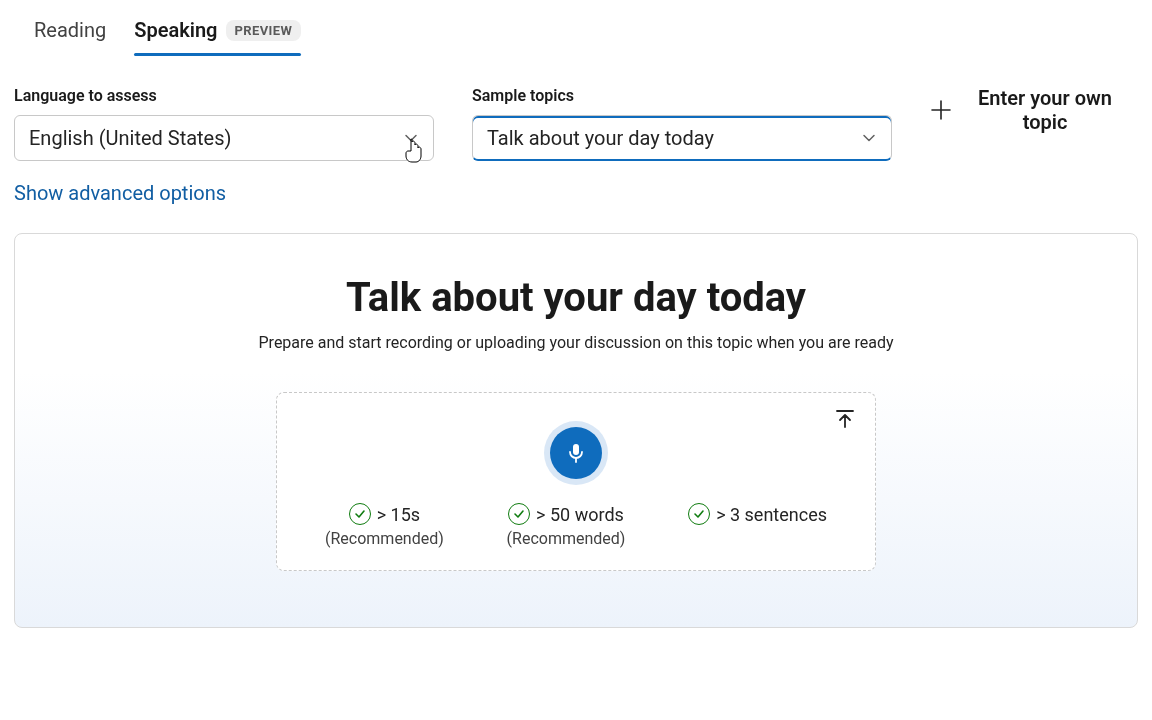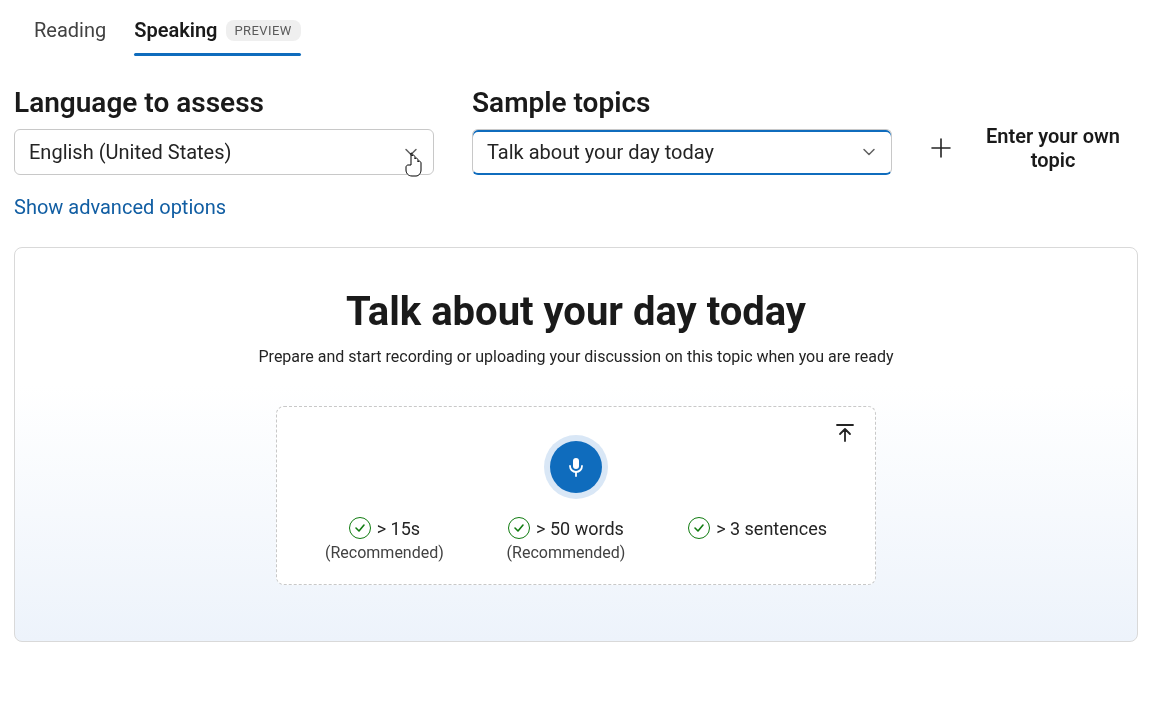--- a/index.html
+++ b/index.html
@@ -38,42 +38,42 @@
   .tab.active::after {
     content: "";
     position: absolute;
     left: 0; right: 0; bottom: -2px;
     height: 3.5px;
     background: #0f6cbd;
     border-radius: 2px;
   }
   .badge-preview {
     font-size: 13px;
-    font-weight: 400;
+    font-weight: 700;
     color: #5a5a5a;
     background: #efefef;
     border-radius: 8px;
     padding: 3px 9px;
     letter-spacing: 0.4px;
   }
 
   
   .form-row {
     display: flex;
     align-items: flex-start;
     gap: 38px;
     margin-bottom: 14px;
   }
   .field {
     display: flex;
     flex-direction: column;
     gap: 10px;
   }
   .field-label {
-    font-size: 28px;
+    font-size: 16px;
     font-weight: 600;
     color: #1a1a1a;
   }
   .select {
     position: relative;
     width: 420px;
     height: 46px;
     border: 1px solid #c8c8c8;
     border-radius: 6px;
     display: flex;
@@ -91,22 +91,21 @@
     padding-bottom: 0;
   }
   .select .chevron {
     margin-left: auto;
   }
   .chevron svg { display:block; }
 
   .own-topic {
     display: flex;
     align-items: center;
-    gap: 26px;
-    margin-top: 38px;
+    gap: 18px;
     cursor: pointer;
   }
   .own-topic-text {
     font-size: 20px;
     font-weight: 600;
     color: #1a1a1a;
     text-align: center;
     line-height: 1.2;
   }
   .plus-icon svg { display:block; }

